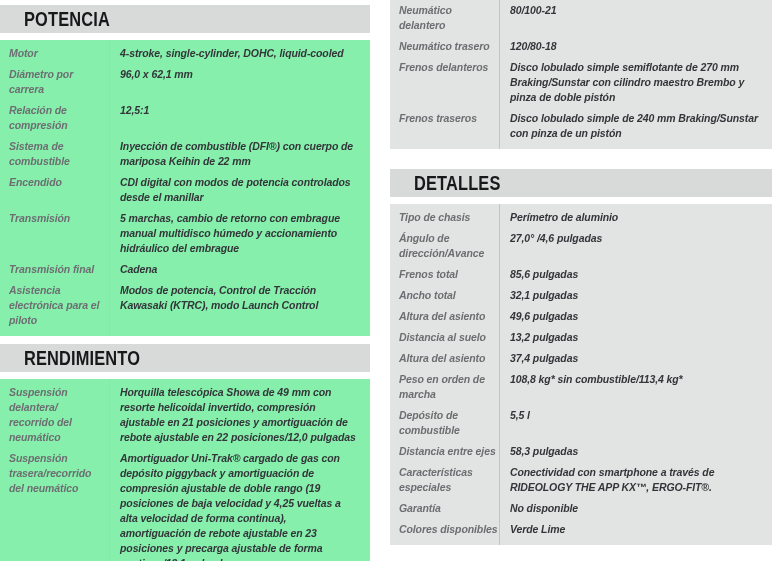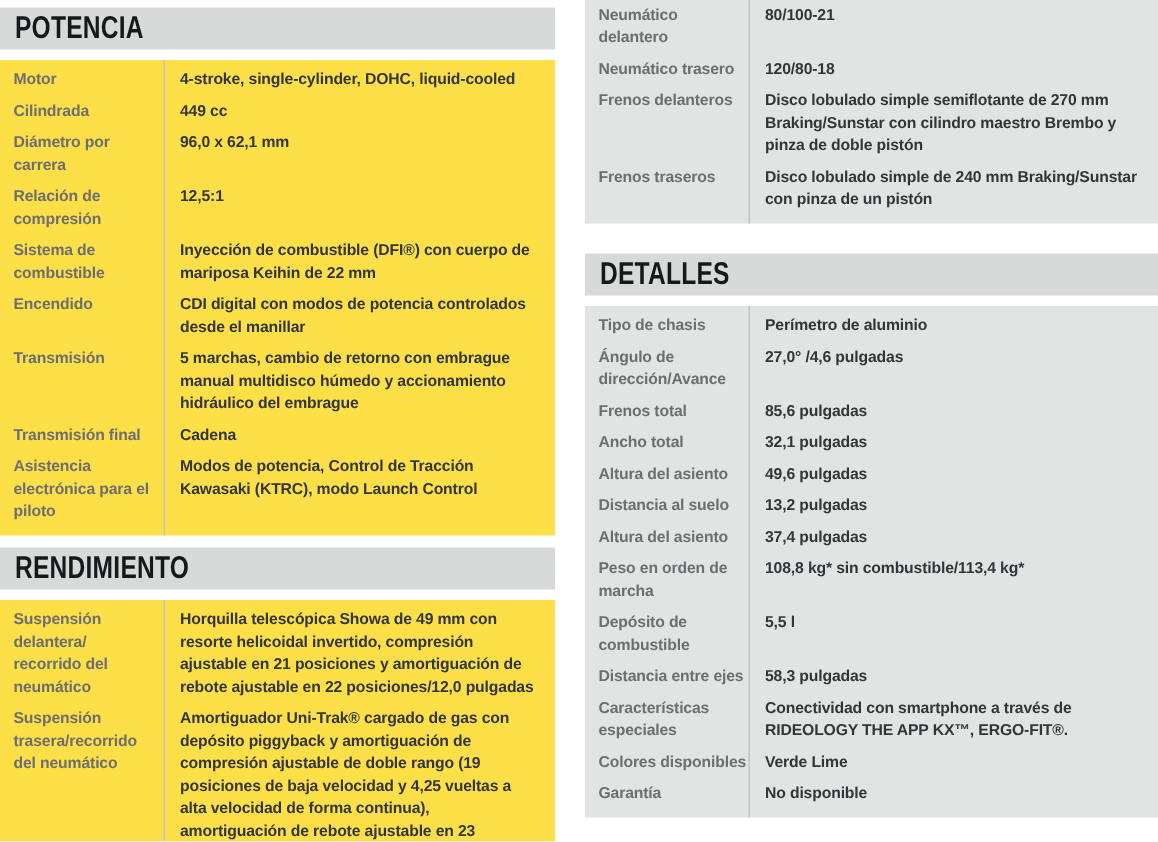--- a/index.html
+++ b/index.html
@@ -12,35 +12,35 @@
     -webkit-font-smoothing:antialiased;
   }
   .col { position:absolute; top:0; }
   .col-left  { left:0;   width:370px; }
   .col-right { left:390px; width:382px; }
 
   .section-header {
     height:28px;
     background:#d8d9d9;
     display:flex; align-items:center;
-    padding-left:10px;
+    padding-left:24px;
     margin-bottom:7px;
   }
   .section-title {
     font-size:21px;
     font-weight:bold;
     color:#17181a;
     letter-spacing:0.2px;
     transform:scaleX(0.78);
     transform-origin:0 50%;
     white-space:nowrap;
   }
 
-  .spec-table { position:relative; padding:3px 0 5px 0; }
-  .col-left  .spec-table { background:#fde047; }
+  .spec-table { position:relative; padding:3px 0 5px 0;font-style:italic; }
+  .col-left  .spec-table { background:#86efac; }
   .col-right .spec-table { background:#e2e3e3; }
 
   .divider-line {
     position:absolute; top:0; bottom:0; left:109px;
     width:1px; background:#c3c4c6;
   }
 
   .spec-row { display:grid; grid-template-columns:109px 1fr; }
   .spec-label {
     padding:3px 3px 3px 9px;
@@ -74,24 +74,20 @@
       <div class="section-header">
         <span class="section-title">POTENCIA</span>
       </div>
       <div class="spec-table">
         <div class="divider-line"></div>
         <div class="spec-row">
           <div class="spec-label">Motor</div>
           <div class="spec-value">4-stroke, single-cylinder, DOHC, liquid-cooled</div>
         </div>
         <div class="spec-row">
-          <div class="spec-label">Cilindrada</div>
-          <div class="spec-value">449 cc</div>
-        </div>
-        <div class="spec-row">
           <div class="spec-label">Diámetro por
 carrera</div>
           <div class="spec-value">96,0 x 62,1 mm</div>
         </div>
         <div class="spec-row">
           <div class="spec-label">Relación de
 compresión</div>
           <div class="spec-value">12,5:1</div>
         </div>
         <div class="spec-row">
@@ -217,24 +213,24 @@
         <div class="spec-row">
           <div class="spec-label">Distancia entre ejes</div>
           <div class="spec-value">58,3 pulgadas</div>
         </div>
         <div class="spec-row">
           <div class="spec-label">Características
 especiales</div>
           <div class="spec-value">Conectividad con smartphone a través de RIDEOLOGY THE APP KX™, ERGO-FIT®.</div>
         </div>
         <div class="spec-row">
+          <div class="spec-label">Garantía</div>
+          <div class="spec-value">No disponible</div>
+        </div>
+        <div class="spec-row">
           <div class="spec-label">Colores disponibles</div>
           <div class="spec-value">Verde Lime</div>
         </div>
-        <div class="spec-row">
-          <div class="spec-label">Garantía</div>
-          <div class="spec-value">No disponible</div>
-        </div>
       </div>
     </div>
 
   </div>
 </div>
 
 </body></html>

